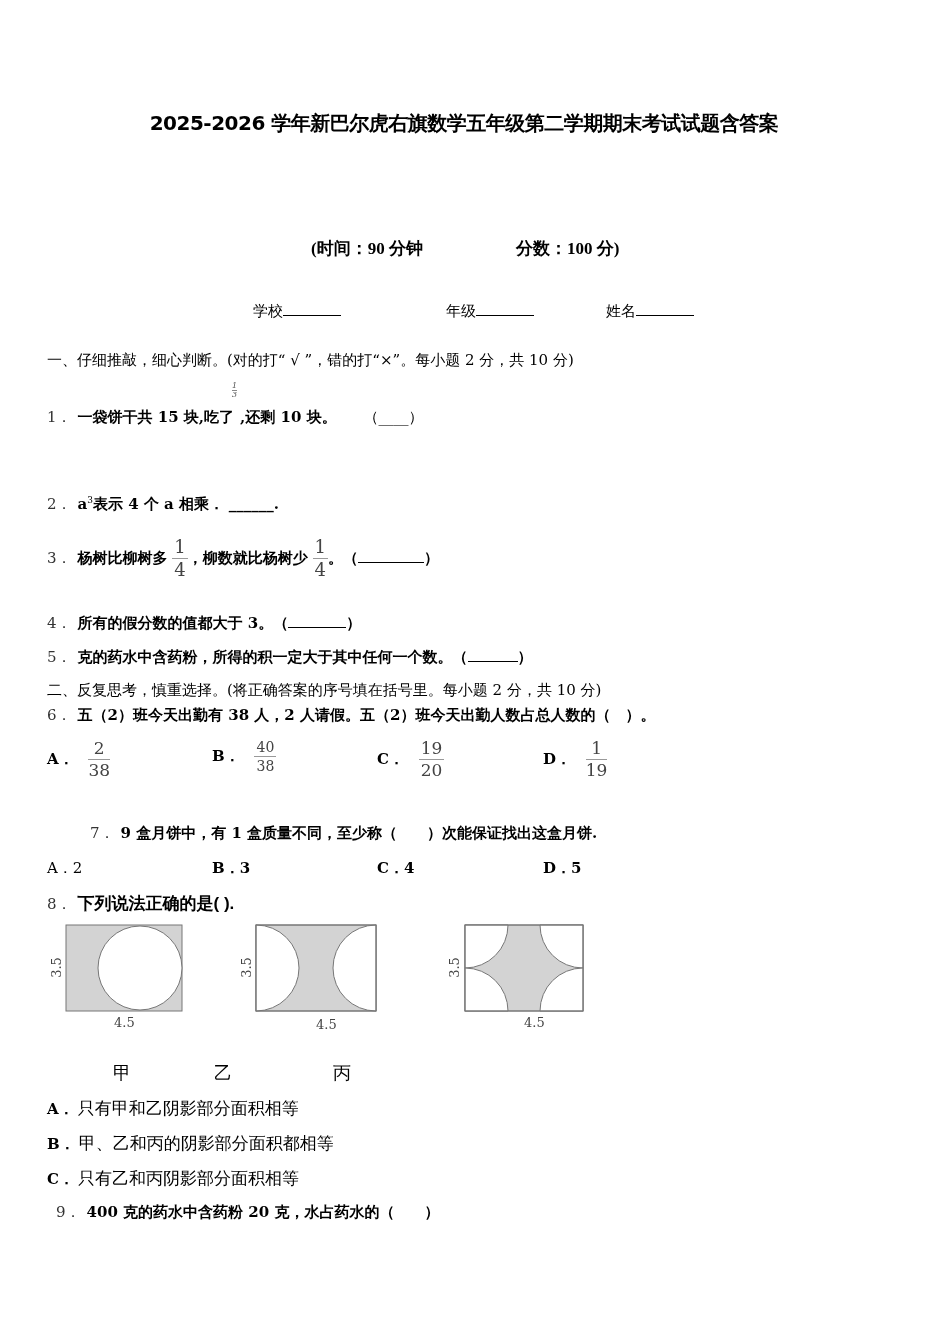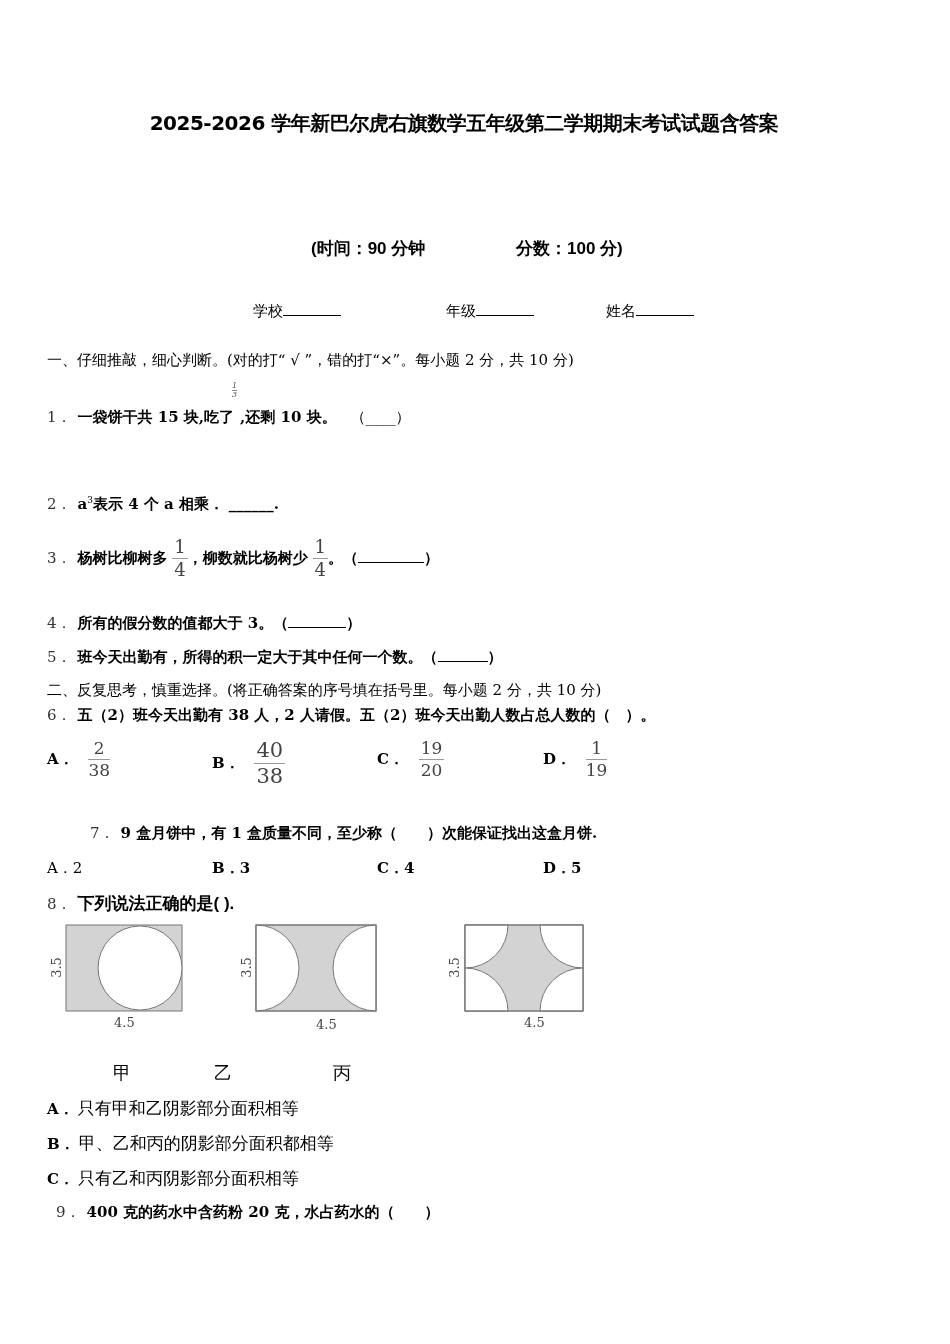--- a/index.html
+++ b/index.html
@@ -1,21 +1,21 @@
 <!DOCTYPE html>
 <html><head>
 <meta charset="utf-8">
 <style>
   html, body { margin:0; padding:0; background:#ffffff; }
   body { width:950px; height:1344px; position:relative; overflow:hidden;
          font-family:"DejaVu Serif", "Liberation Serif", serif; color:#000; }
   .abs { position:absolute; white-space:nowrap; }
   .title { left:0; width:928px; top:110px; text-align:center; font-family:"DejaVu Sans", "Liberation Sans", sans-serif;
            font-weight:bold; font-size:20px; letter-spacing:-0.5px; }
-  .meta { top:237px; font-family:Liberation Sans, sans-serif; font-weight:bold; font-size:17px; }
+  .meta { top:237px; font-family:Liberation Serif, serif; font-weight:bold; font-size:17px; }
   .field { top:301px; font-family:"DejaVu Sans", "Liberation Sans", sans-serif; font-size:15px; }
   .field .blank { display:inline-block; width:58px; border-bottom:1px solid #000; height:14px; vertical-align:baseline; }
   .sec { left:47px; font-size:15px; font-weight:normal; }
   .q { left:47px; font-size:15px; }
   .q .num { font-weight:normal; color:#333; margin-right:6px; }
   .q .txt { font-weight:bold; }
   .blank-line { display:inline-block; border-bottom:1px solid #000; height:14px; }
   .frac { display:inline-block; vertical-align:middle; text-align:center; font-weight:normal; color:#444; line-height:1; }
   .frac .n { display:block; padding:0 2px 2px; border-bottom:1px solid #999; }
   .frac .d { display:block; padding-top:2px; }
@@ -43,55 +43,55 @@
   <span>姓名</span><span class="blank"></span>
 </div>
 
 <div class="abs sec" style="top:351px;">一、仔细推敲，细心判断。(对的打“ √ ”，错的打“×”。每小题 2 分，共 10 分)</div>
 
 <div class="abs q" style="top:408px;">
   <span class="num">1．</span><span class="txt">一袋饼干共 15 块,吃了</span><span style="display:inline-block;position:relative;width:6px;height:10px;"><span style="position:absolute;left:-2px;top:-30px;font-size:8px;font-style:italic;color:#555;line-height:1;text-align:center;">
         <span style="display:block;border-bottom:1px solid #888;">1</span>
         <span style="display:block;">3</span>
       </span></span><span class="txt">,还剩 10 块。</span>
-  <span style="margin-left:9px;">（____）</span>
+  <span style="margin-left:22px;">（____）</span>
 </div>
 
 <div class="abs q" style="top:495px;">
   <span class="num">2．</span><span class="txt">a</span><sup style="font-size:9px;">3</sup><span class="txt">表示 4 个 a 相乘．</span>
   <span class="txt">______.</span>
 </div>
 
 <div class="abs q" style="top:538px;">
   <span class="num">3．</span><span class="txt">杨树比柳树多</span>
   <span class="frac" style="font-size:18px;"><span class="n">1</span><span class="d">4</span></span><span class="txt">，柳数就比杨树少</span>
   <span class="frac" style="font-size:18px;"><span class="n">1</span><span class="d">4</span></span><span class="txt">。（</span><span class="blank-line" style="width:66px;"></span><span class="txt">）</span>
 </div>
 
 <div class="abs q" style="top:613px;">
   <span class="num">4．</span><span class="txt">所有的假分数的值都大于 3。（</span><span class="blank-line" style="width:58px;"></span><span class="txt">）</span>
 </div>
 
 <div class="abs q" style="top:647px;">
-  <span class="num">5．</span><span class="txt">班今天出勤有，所得的积一定大于其中任何一个数。（</span><span class="blank-line" style="width:50px;"></span><span class="txt">）</span>
+  <span class="num">5．</span><span class="txt">克的药水中含药粉，所得的积一定大于其中任何一个数。（</span><span class="blank-line" style="width:50px;"></span><span class="txt">）</span>
 </div>
 
 <div class="abs sec" style="top:681px;">二、反复思考，慎重选择。(将正确答案的序号填在括号里。每小题 2 分，共 10 分)</div>
 
 <div class="abs q" style="top:706px;">
   <span class="num">6．</span><span class="txt">五（2）班今天出勤有 38 人，2 人请假。五（2）班今天出勤人数占总人数的（　）。</span>
 </div>
 
 <div class="opt" style="left:47px;top:740px;">
   <span class="opt-label">A．</span>
   <span class="frac" style="font-size:17px;margin-left:10px;"><span class="n">2</span><span class="d">38</span></span>
 </div>
 <div class="opt" style="left:212px;top:740px;">
   <span class="opt-label">B．</span>
-  <span class="frac" style="font-size:21px;margin-left:10px;"><span class="n">40</span><span class="d">38</span></span>
+  <span class="frac" style="font-size:14px;margin-left:10px;"><span class="n">40</span><span class="d">38</span></span>
 </div>
 <div class="opt" style="left:377px;top:740px;">
   <span class="opt-label">C．</span>
   <span class="frac" style="font-size:17px;margin-left:10px;"><span class="n">19</span><span class="d">20</span></span>
 </div>
 <div class="opt" style="left:543px;top:740px;">
   <span class="opt-label">D．</span>
   <span class="frac" style="font-size:17px;margin-left:10px;"><span class="n">1</span><span class="d">19</span></span>
 </div>
 

